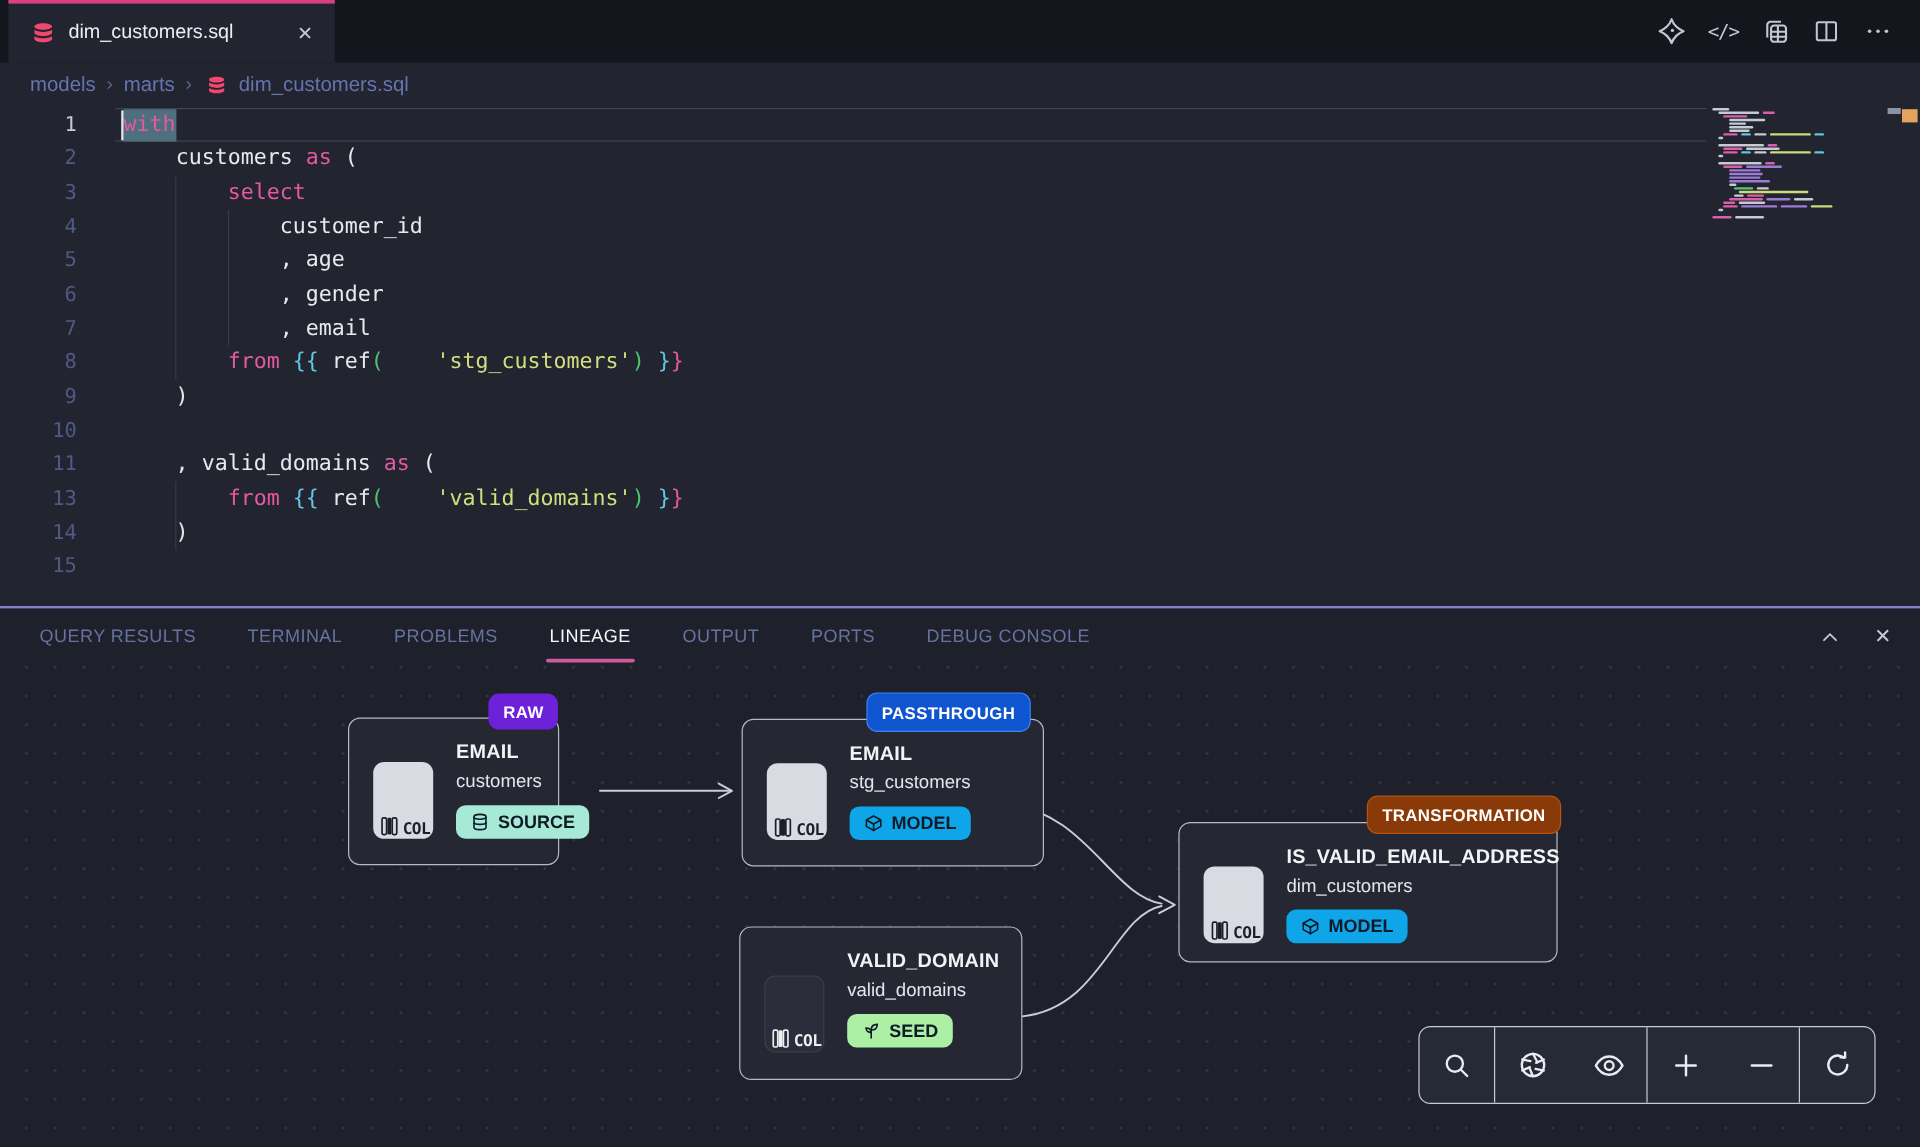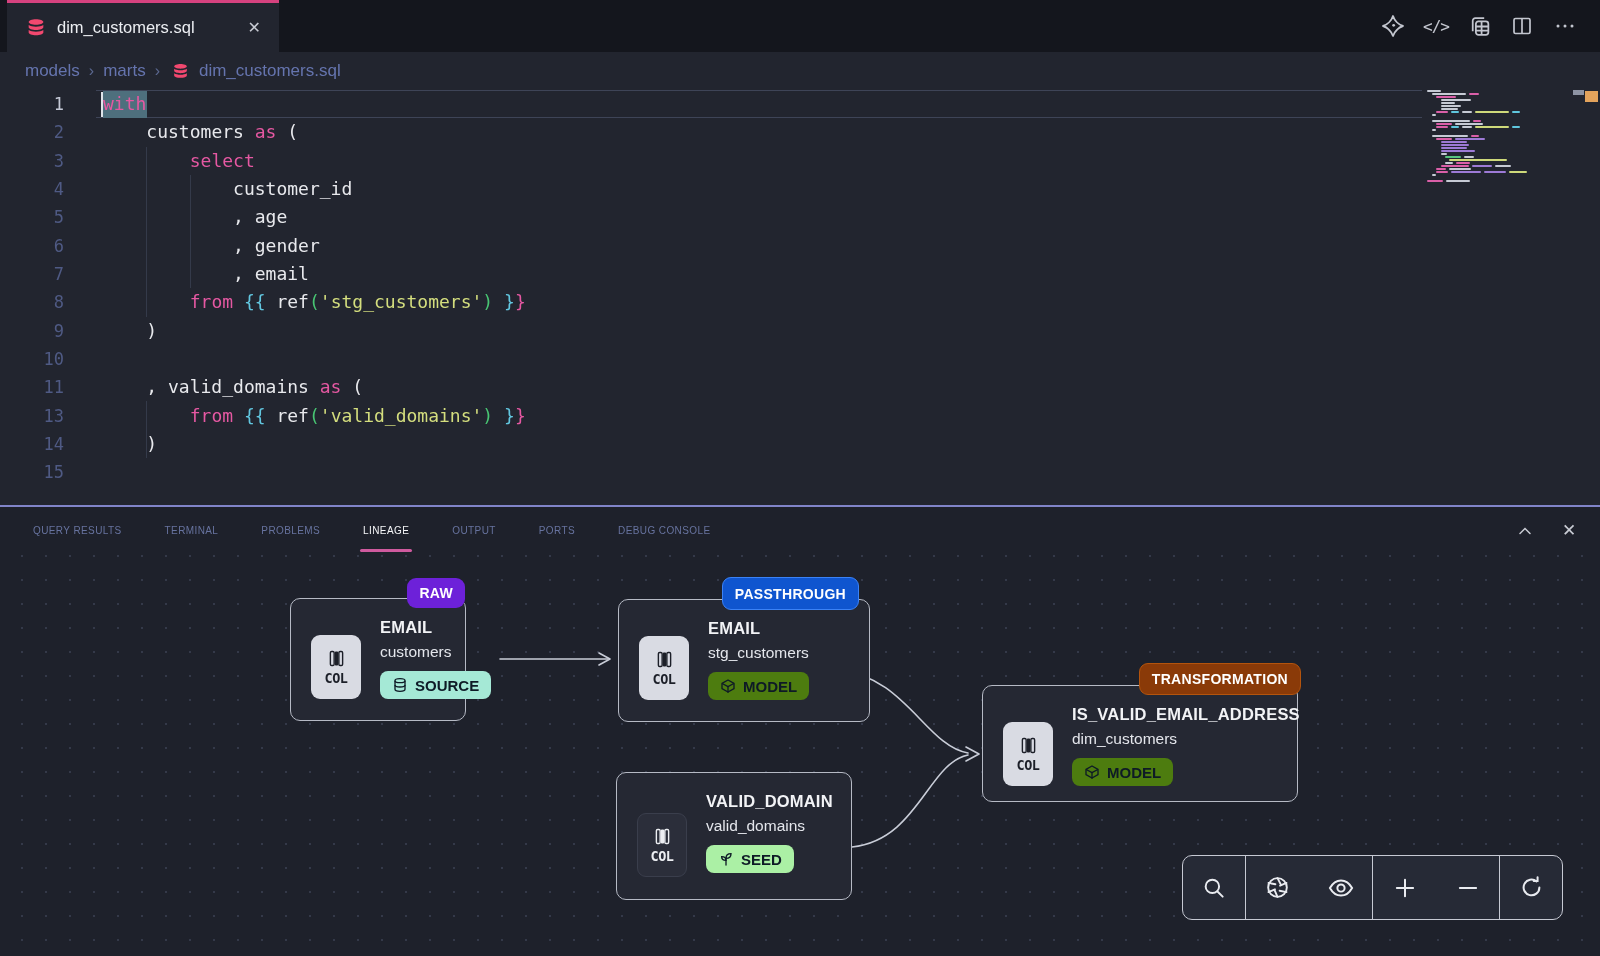--- a/index.html
+++ b/index.html
@@ -41,57 +41,57 @@
   .lines { position:absolute; left:0; top:0; width:1420px; }
   .line { position:relative; height:28.33px; white-space:pre; font-family:"DejaVu Sans Mono", monospace; font-size:18px; line-height:28.33px; }
   .ln { position:absolute; left:0; top:0; width:64px; text-align:right; color:#4f5a84; font-size:17px; }
   .line.active .ln { color:#c5c9d7; }
   .txt { position:absolute; left:103px; top:0; }
   .tok-kw  { color:#e558a2; }
   .tok-id  { color:#e8e9ed; }
   .tok-ws  { color:#e8e9ed; }
   .tok-cy  { color:#62c7e0; }
   .tok-gr  { color:#48c573; }
-  .tok-str { color:#d4de7e; }
+  .tok-str { color:#d4de7e;margin-left:44px; }
   
   .minimap { position:absolute; left:1427px; top:0px; width:150px; height:415px; }
   .mm-line { position:relative; height:3px; }
   .mm-seg { position:absolute; top:0; height:2px; border-radius:1px; }
   .ruler-tick   { position:absolute; left:1573px; top:0px; width:11px; height:5px; background:#8d93a3; }
   .ruler-marker { position:absolute; left:1585px; top:1px; width:13px; height:11px; background:#e3a35c; }
   
   .panel { position:absolute; left:0; top:505px; width:1600px; height:451px; background:#1e212b; border-top:2px solid #8184c9; }
   .panel-header { position:absolute; left:0; top:0; width:1600px; height:47px; display:flex; align-items:center; padding-left:33px; }
   .ptab { position:relative; height:47px; display:flex; align-items:center; margin-right:43px;
-    font-size:10px; letter-spacing:0.4px; color:#67739f; cursor:pointer; white-space:nowrap;text-align:right; }
+    font-size:15px; letter-spacing:0.4px; color:#67739f; cursor:pointer; white-space:nowrap;text-align:right; }
   .ptab.active { color:#f5f6f8; }
   .ptab.active::after { content:""; position:absolute; left:-3px; right:-3px; bottom:2px; height:3px; background:#cf5a9e; border-radius:2px; }
   .panel-icons { position:absolute; right:20px; top:0; height:47px; display:flex; align-items:center; gap:22px; color:#c8cbd3; }
   .panel-icons .pi { width:22px; height:22px; display:flex; align-items:center; justify-content:center; cursor:pointer; }
   
   .canvas { position:absolute; left:0; top:47px; width:1600px; height:404px;
     background-image:radial-gradient(#343949 1.1px, transparent 1.2px);
     background-size:24px 24px; background-position:10px 14px; }
   .edges { position:absolute; left:0; top:0; }
   .node { position:absolute; background:#252833; border:1px solid #b6bac5; border-radius:10px; cursor:pointer; }
   .n-customers   { left:290px; top:44px;  width:176px; height:123px; }
   .n-stg         { left:618px; top:45px;  width:252px; height:123px; }
   .n-valid       { left:616px; top:218px; width:236px; height:128px; }
   .n-dim         { left:982px; top:131px; width:316px; height:117px; }
   .chip { position:absolute; left:20px; top:36px; width:50px; height:64px; background:#d9dbe3; border-radius:9px;
-    display:flex; flex-direction:column; align-items:center; justify-content:center; gap:1px; color:#1c1f28; }
+    display:flex; flex-direction:row; align-items:flex-end; justify-content:center; gap:1px; color:#1c1f28; }
   .chip-label { font-family:"DejaVu Sans Mono", monospace; font-size:13.5px; font-weight:bold; letter-spacing:-0.5px; }
   .chip.dark { background:#2b2e3a; border:1px solid #3a3e4c; color:#eceef2; top:40px; }
   .node-content { position:absolute; left:89px; top:19px; right:10px; }
   .node-title { font-size:16.5px; font-weight:600; color:#f2f3f6; letter-spacing:0.2px; white-space:nowrap; }
   .node-sub { margin-top:6px; font-size:15.5px; color:#e4e6ec; white-space:nowrap; }
   .tag { margin-top:10px; display:inline-flex; align-items:center; gap:7px; height:28px; padding:0 12px;
     border-radius:8px; font-size:15px; font-weight:600; color:#0e1a26; }
   .tag-source { background:#a5e9d6; }
-  .tag-model  { background:#4d7c0f; }
+  .tag-model  { background:#0ea5e9; }
   .tag-seed   { background:#abf0a5; }
   .badge { position:absolute; height:30px; display:flex; align-items:center; padding:0 12px;
     border-radius:9px; font-size:14px; font-weight:600; letter-spacing:0.3px; color:#ffffff; z-index:3; }
   .b-raw { right:0px; top:-21px; background:#6d21d9; }
   .b-pass { right:10px; top:-23px; height:33px; background:#0f55cf; border:1.5px solid #3b82f6; }
   .b-trans { right:-4px; top:-23px; height:32px; background:#8a3a08; border:1.5px solid #b4540d; }
   
   .ltoolbar { position:absolute; left:1182px; top:301px; width:381px; height:65px; background:#262a36;
     border:1.5px solid #c6c9d3; border-radius:10px; display:flex; overflow:hidden; }
   .lt-sec { display:flex; align-items:center; justify-content:space-around; border-right:1.5px solid #c6c9d3; }

